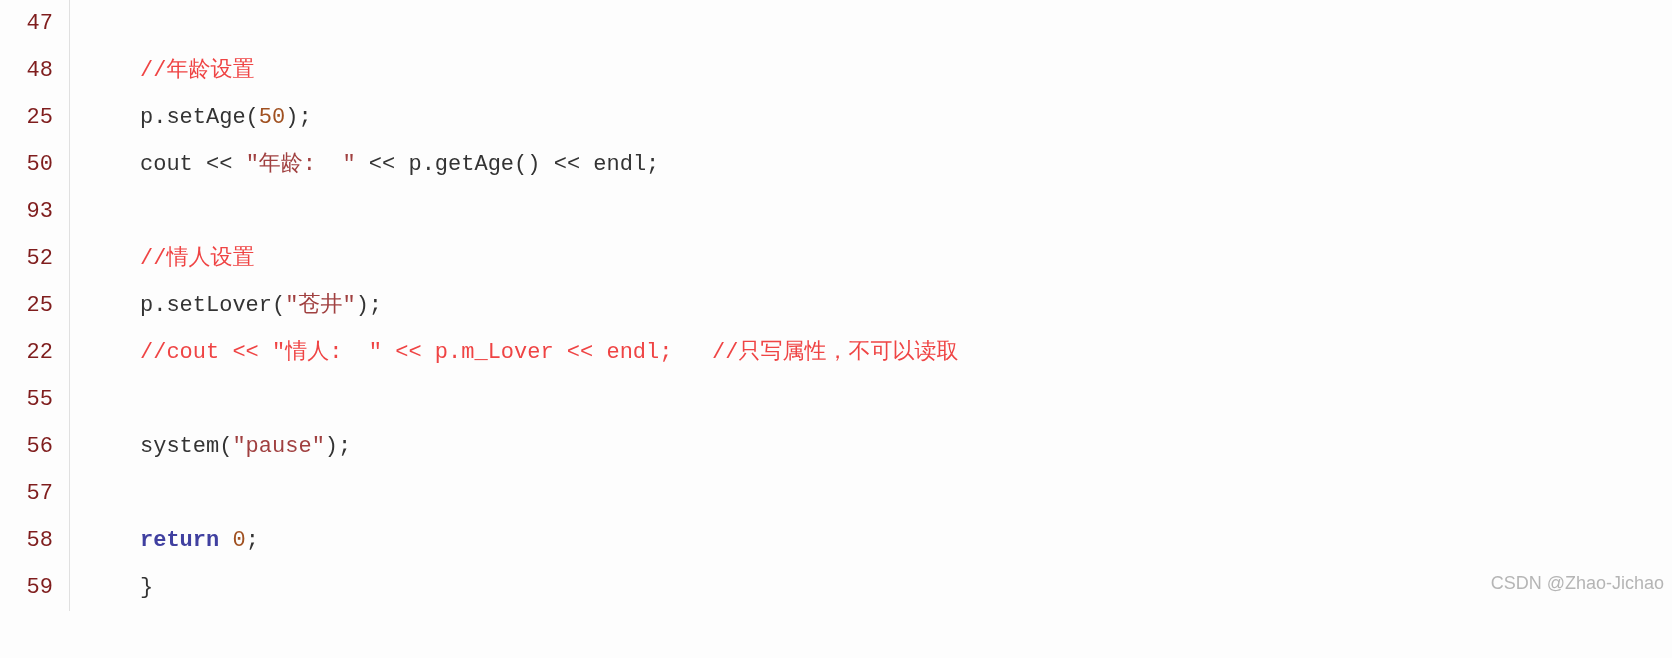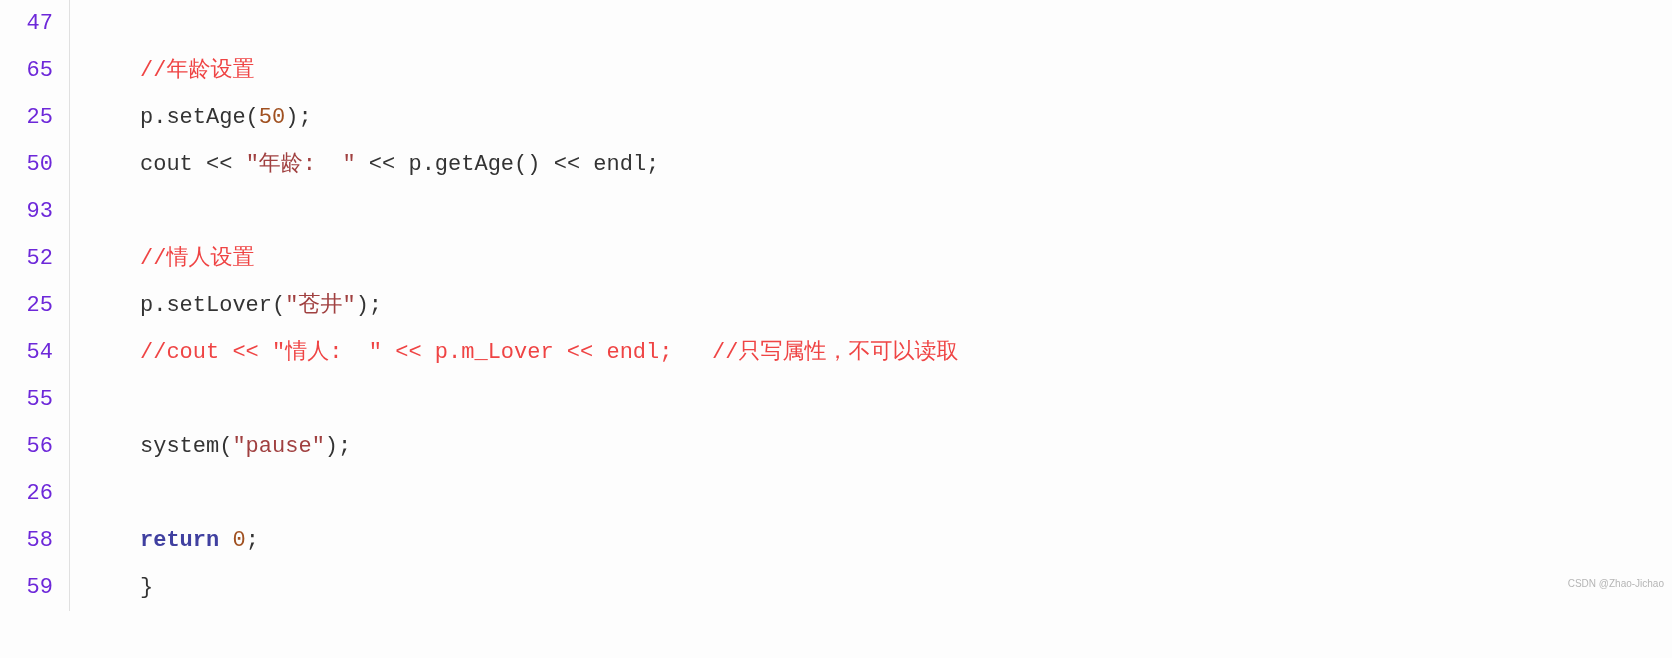--- a/index.html
+++ b/index.html
@@ -9,57 +9,57 @@
       display: flex;
       font-size: 22px;
       line-height: 47px;
       color: #333;
       filter: blur(0.5px);
     }
     .gutter {
       width: 70px;
       text-align: right;
       padding-right: 16px;
-      color: #6d28d9;
+      color: #7f1d1d;
       background: #fdfdfd;
       border-right: 1px solid #e0e0e0;
       user-select: none;
     }
     .gutter div { height: 47px; }
     .code {
       flex: 1;
       padding-left: 70px;
       white-space: pre;
     }
     .line { height: 47px; }
     .comment { color: #ef4444; }
     .string { color: #a04040; }
     .keyword { color: #4040a0; font-weight: bold; }
     .number { color: #a05020; }
     .watermark {
       position: fixed;
       bottom: 4px;
       right: 8px;
       color: #b5b5b5;
-      font-size: 10px;
+      font-size: 18px;
       font-family: Arial, sans-serif;
     }
   </style>
 </head>
 <body>
 
 <div class="gutter" id="gutter">
     <div>47</div>
-    <div>65</div>
+    <div>48</div>
     <div>25</div>
     <div>50</div>
     <div>93</div>
     <div>52</div>
     <div>25</div>
-    <div>54</div>
+    <div>22</div>
     <div>55</div>
     <div>56</div>
-    <div>26</div>
+    <div>57</div>
     <div>58</div>
     <div>59</div>
   </div>
 <div class="code" id="code"><div class="line"></div><div class="line"><span class="comment">//年龄设置</span></div><div class="line"><span>p.setAge(</span><span class="number">50</span><span>);</span></div><div class="line"><span>cout &lt;&lt; </span><span class="string">"年龄:  "</span><span> &lt;&lt; p.getAge() &lt;&lt; endl;</span></div><div class="line"></div><div class="line"><span class="comment">//情人设置</span></div><div class="line"><span>p.setLover(</span><span class="string">"苍井"</span><span>);</span></div><div class="line"><span class="comment">//cout &lt;&lt; "情人:  " &lt;&lt; p.m_Lover &lt;&lt; endl;   //只写属性，不可以读取</span></div><div class="line"></div><div class="line"><span>system(</span><span class="string">"pause"</span><span>);</span></div><div class="line"></div><div class="line"><span class="keyword">return</span><span> </span><span class="number">0</span><span>;</span></div><div class="line"><span>}</span></div></div>
 <div class="watermark">CSDN @Zhao-Jichao</div>
 
 </body></html>

